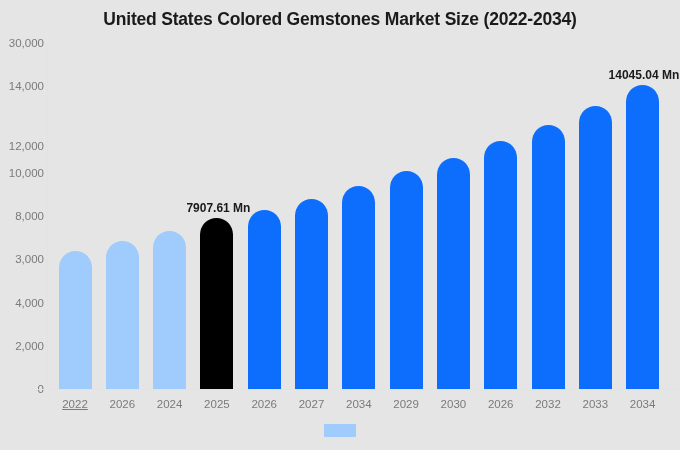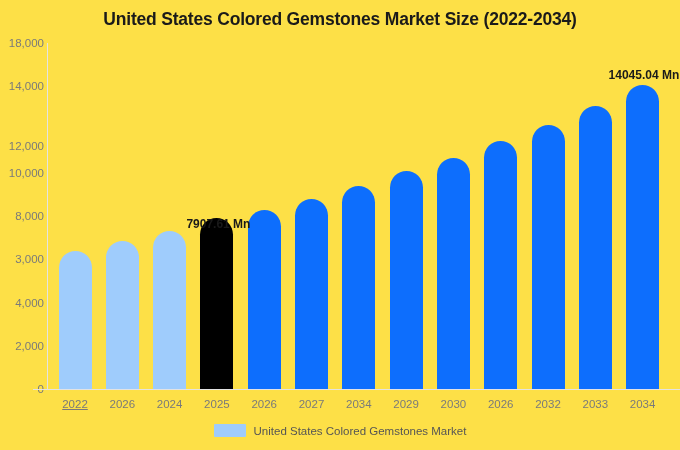--- a/index.html
+++ b/index.html
@@ -13,21 +13,21 @@
     font-family: "Liberation Sans", sans-serif;
     overflow: hidden;
     position: relative;
   }
 
   #chart-root {
     position: absolute;
     left: 0; top: 0;
     width: 680px;
     height: 450px;
-    background: #fde047;
+    background: #e5e5e5;
   }
 
   
   #chart-title {
     position: absolute;
     left: 0;
     top: 9px;
     width: 680px;
     text-align: center;
     font-size: 17.5px;
@@ -143,21 +143,21 @@
 
   <div id="y-axis">
       <div class="y-tick" style="top: 389px;">0</div>
       <div class="y-tick" style="top: 345.75px;">2,000</div>
       <div class="y-tick" style="top: 302.5px;">4,000</div>
       <div class="y-tick" style="top: 259.25px;">3,000</div>
       <div class="y-tick" style="top: 216px;">8,000</div>
       <div class="y-tick" style="top: 172.75px;">10,000</div>
       <div class="y-tick" style="top: 146px;">12,000</div>
       <div class="y-tick" style="top: 86.25px;">14,000</div>
-      <div class="y-tick" style="top: 43px;">18,000</div>
+      <div class="y-tick" style="top: 43px;">30,000</div>
     </div>
   <div id="y-axis-line"></div>
   <div id="x-axis-line"></div>
 
   <div id="plot-area">
       <div class="bar" style="left: 10.5px; height: 138.4px; background: rgb(159, 204, 252);"></div>
       <div class="bar" style="left: 57.8px; height: 148.131px; background: rgb(159, 204, 252);"></div>
       <div class="bar" style="left: 105.1px; height: 158.295px; background: rgb(159, 204, 252);"></div>
       <div class="bar" style="left: 152.4px; height: 171.002px; background: rgb(0, 0, 0);"></div>
       <div class="bar" style="left: 199.7px; height: 179.055px; background: rgb(13, 110, 253);"></div>
@@ -166,31 +166,30 @@
       <div class="bar" style="left: 341.6px; height: 218.412px; background: rgb(13, 110, 253);"></div>
       <div class="bar" style="left: 388.9px; height: 231.387px; background: rgb(13, 110, 253);"></div>
       <div class="bar" style="left: 436.2px; height: 247.606px; background: rgb(13, 110, 253);"></div>
       <div class="bar" style="left: 483.5px; height: 263.825px; background: rgb(13, 110, 253);"></div>
       <div class="bar" style="left: 530.8px; height: 283.287px; background: rgb(13, 110, 253);"></div>
       <div class="bar" style="left: 578.1px; height: 303.724px; background: rgb(13, 110, 253);"></div>
     </div>
 
   <div id="legend">
     <span id="legend-swatch" style="background: rgb(159, 204, 252);"></span>
-    <span id="legend-label">United States Colored Gemstones Market</span>
   </div>
 
 <div class="x-tick" style="left: 51.5px; text-decoration: underline;">2022</div>
     <div class="x-tick" style="left: 98.8px;">2026</div>
     <div class="x-tick" style="left: 146.1px;">2024</div>
     <div class="x-tick" style="left: 193.4px;">2025</div>
     <div class="x-tick" style="left: 240.7px; text-align: center;">2026</div>
     <div class="x-tick" style="left: 288px;">2027</div>
     <div class="x-tick" style="left: 335.3px;">2034</div>
     <div class="x-tick" style="left: 382.6px;">2029</div>
     <div class="x-tick" style="left: 429.9px;">2030</div>
     <div class="x-tick" style="left: 477.2px;">2026</div>
     <div class="x-tick" style="left: 524.5px;">2032</div>
     <div class="x-tick" style="left: 571.8px;">2033</div>
     <div class="x-tick" style="left: 619.1px;">2034</div>
-    <div class="value-label" style="top: 200.998px; left: 186.4px; margin-top: 16px;">7907.61 Mn</div>
+    <div class="value-label" style="top: 200.998px; left: 186.4px;">7907.61 Mn</div>
     <div class="value-label" style="top: 68.276px; left: 608.6px;">14045.04 Mn</div>
   </div>
 
 </body></html>

